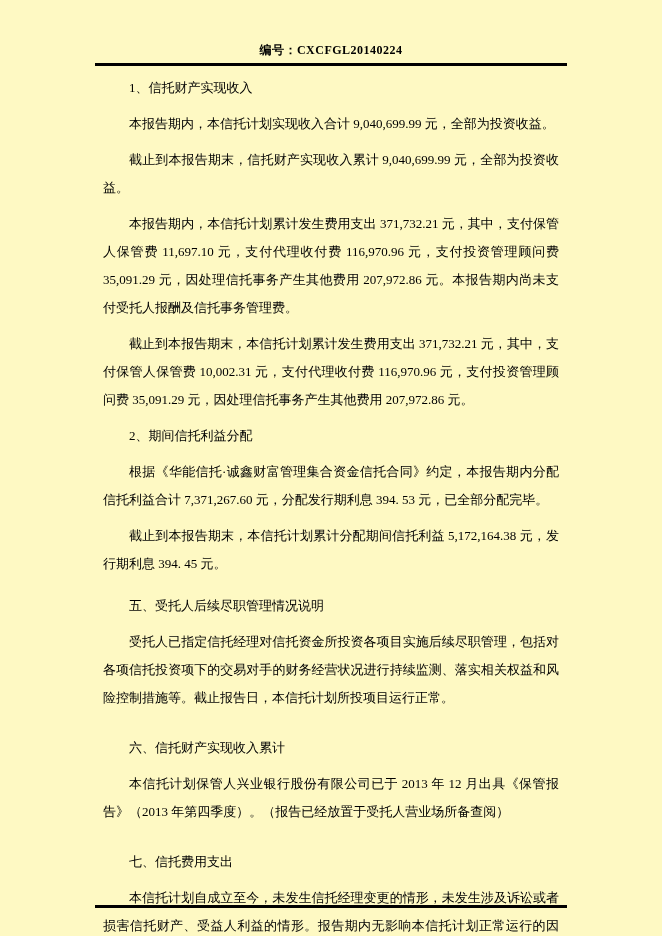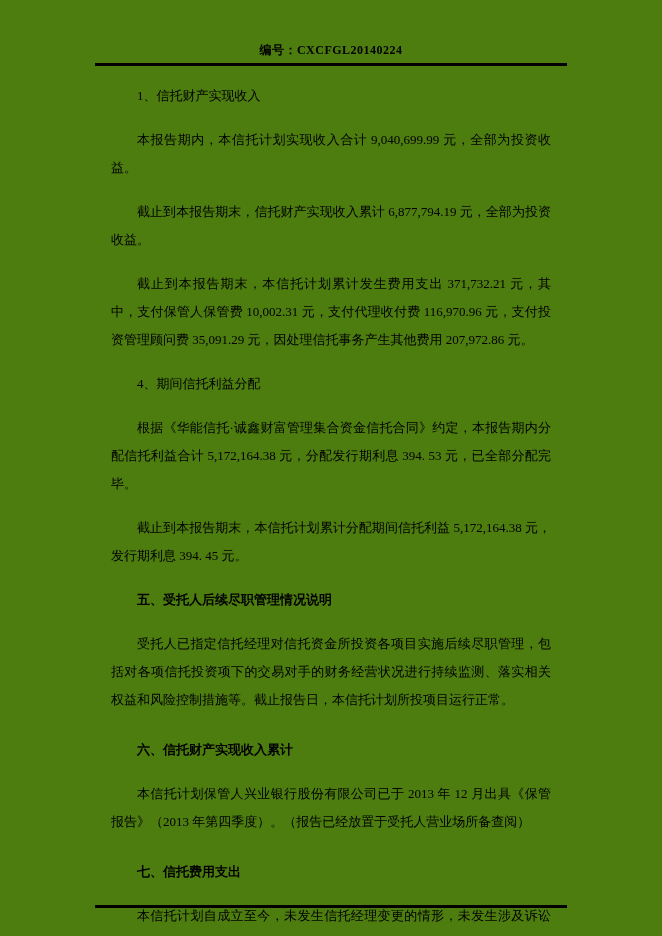--- a/index.html
+++ b/index.html
@@ -4,21 +4,21 @@
 <style>
   html, body {
     margin: 0;
     padding: 0;
     background: #ffffff;
   }
   .page {
     position: relative;
     width: 662px;
     height: 936px;
-    background: #4d7c0f;
+    background: #fef9c3;
     color: #000000;
     font-family: "Liberation Serif", "DejaVu Serif", serif;
     overflow: hidden;
     box-sizing: border-box;
   }
   .header {
     padding-top: 42px;
     margin: 0 95px;
   }
   .doc-number {
@@ -33,26 +33,26 @@
     height: 3px;
     background: #000000;
   }
   .content {
     margin: 7px 95px 0 95px;
     font-size: 13px;
     line-height: 28px;
     text-align: justify;
   }
   .content p {
-    margin: 16px;
+    margin: 8px;
     padding: 0;
     text-indent: 2em;
   }
   .content p.heading {
-    font-weight: bold;
+    font-weight: normal;
   }
   .gap-sm   { margin-top: 8px  !important; }
   .gap-md   { margin-top: 14px !important; }
   .gap-lg   { margin-top: 22px !important; }
   .footer-rule {
     position: absolute;
     left: 95px;
     right: 95px;
     bottom: 28px;
     height: 3px;
@@ -65,24 +65,25 @@
 <div class="page">
 
   <div class="header">
     <div class="doc-number">编号：CXCFGL20140224</div>
     <div class="header-rule"></div>
   </div>
 
   <div class="content">
     <p>1、信托财产实现收入</p>
     <p>本报告期内，本信托计划实现收入合计 9,040,699.99 元，全部为投资收益。</p>
-    <p>截止到本报告期末，信托财产实现收入累计 6,877,794.19 元，全部为投资收益。</p>
+    <p>截止到本报告期末，信托财产实现收入累计 9,040,699.99 元，全部为投资收益。</p>
+    <p>本报告期内，本信托计划累计发生费用支出 371,732.21 元，其中，支付保管人保管费 11,697.10 元，支付代理收付费 116,970.96 元，支付投资管理顾问费 35,091.29 元，因处理信托事务产生其他费用 207,972.86 元。本报告期内尚未支付受托人报酬及信托事务管理费。</p>
     <p>截止到本报告期末，本信托计划累计发生费用支出 371,732.21 元，其中，支付保管人保管费 10,002.31 元，支付代理收付费 116,970.96 元，支付投资管理顾问费 35,091.29 元，因处理信托事务产生其他费用 207,972.86 元。</p>
-    <p>4、期间信托利益分配</p>
-    <p>根据《华能信托·诚鑫财富管理集合资金信托合同》约定，本报告期内分配信托利益合计 5,172,164.38 元，分配发行期利息 394. 53 元，已全部分配完毕。</p>
+    <p>2、期间信托利益分配</p>
+    <p>根据《华能信托·诚鑫财富管理集合资金信托合同》约定，本报告期内分配信托利益合计 7,371,267.60 元，分配发行期利息 394. 53 元，已全部分配完毕。</p>
     <p class="gap-sm">截止到本报告期末，本信托计划累计分配期间信托利益 5,172,164.38 元，发行期利息 394. 45 元。</p>
     <p class="heading gap-md">五、受托人后续尽职管理情况说明</p>
     <p>受托人已指定信托经理对信托资金所投资各项目实施后续尽职管理，包括对各项信托投资项下的交易对手的财务经营状况进行持续监测、落实相关权益和风险控制措施等。截止报告日，本信托计划所投项目运行正常。</p>
     <p class="heading gap-lg">六、信托财产实现收入累计</p>
     <p>本信托计划保管人兴业银行股份有限公司已于 2013 年 12 月出具《保管报告》（2013 年第四季度）。（报告已经放置于受托人营业场所备查阅）</p>
     <p class="heading gap-lg">七、信托费用支出</p>
     <p>本信托计划自成立至今，未发生信托经理变更的情形，未发生涉及诉讼或者损害信托财产、受益人利益的情形。报告期内无影响本信托计划正常运行的因素。</p>
     <p class="heading gap-lg">八、结论</p>
   </div>
 

